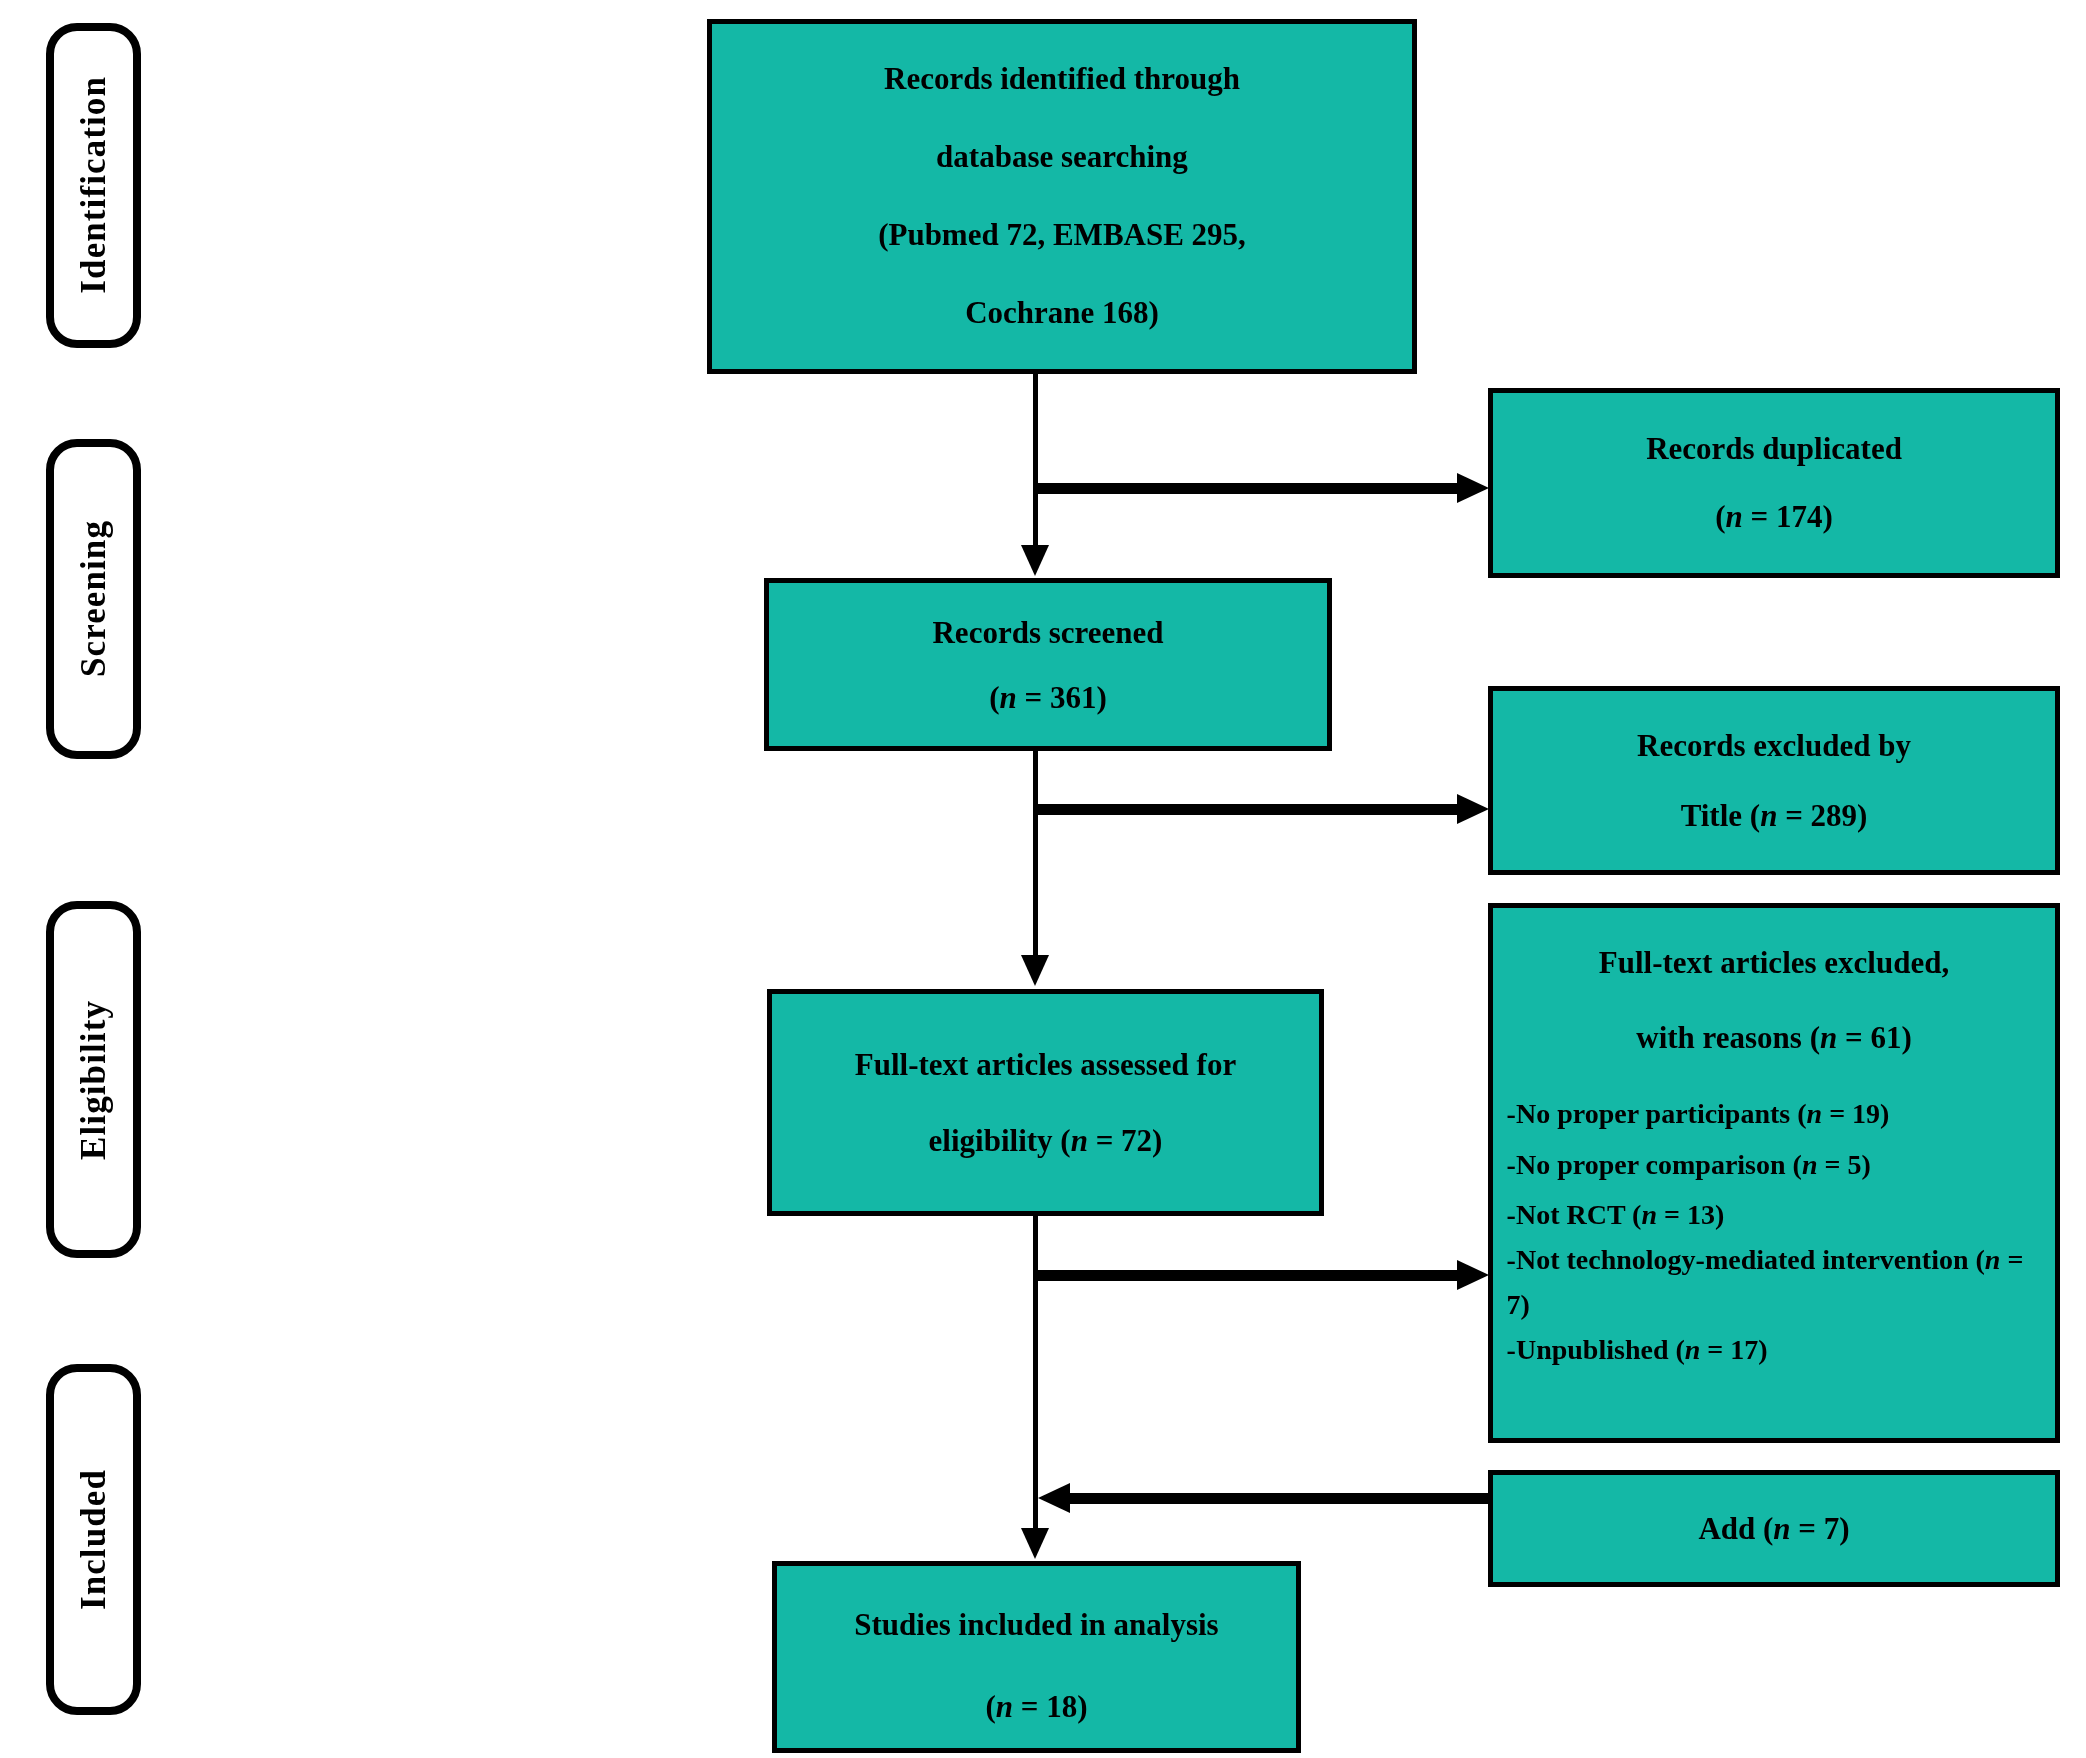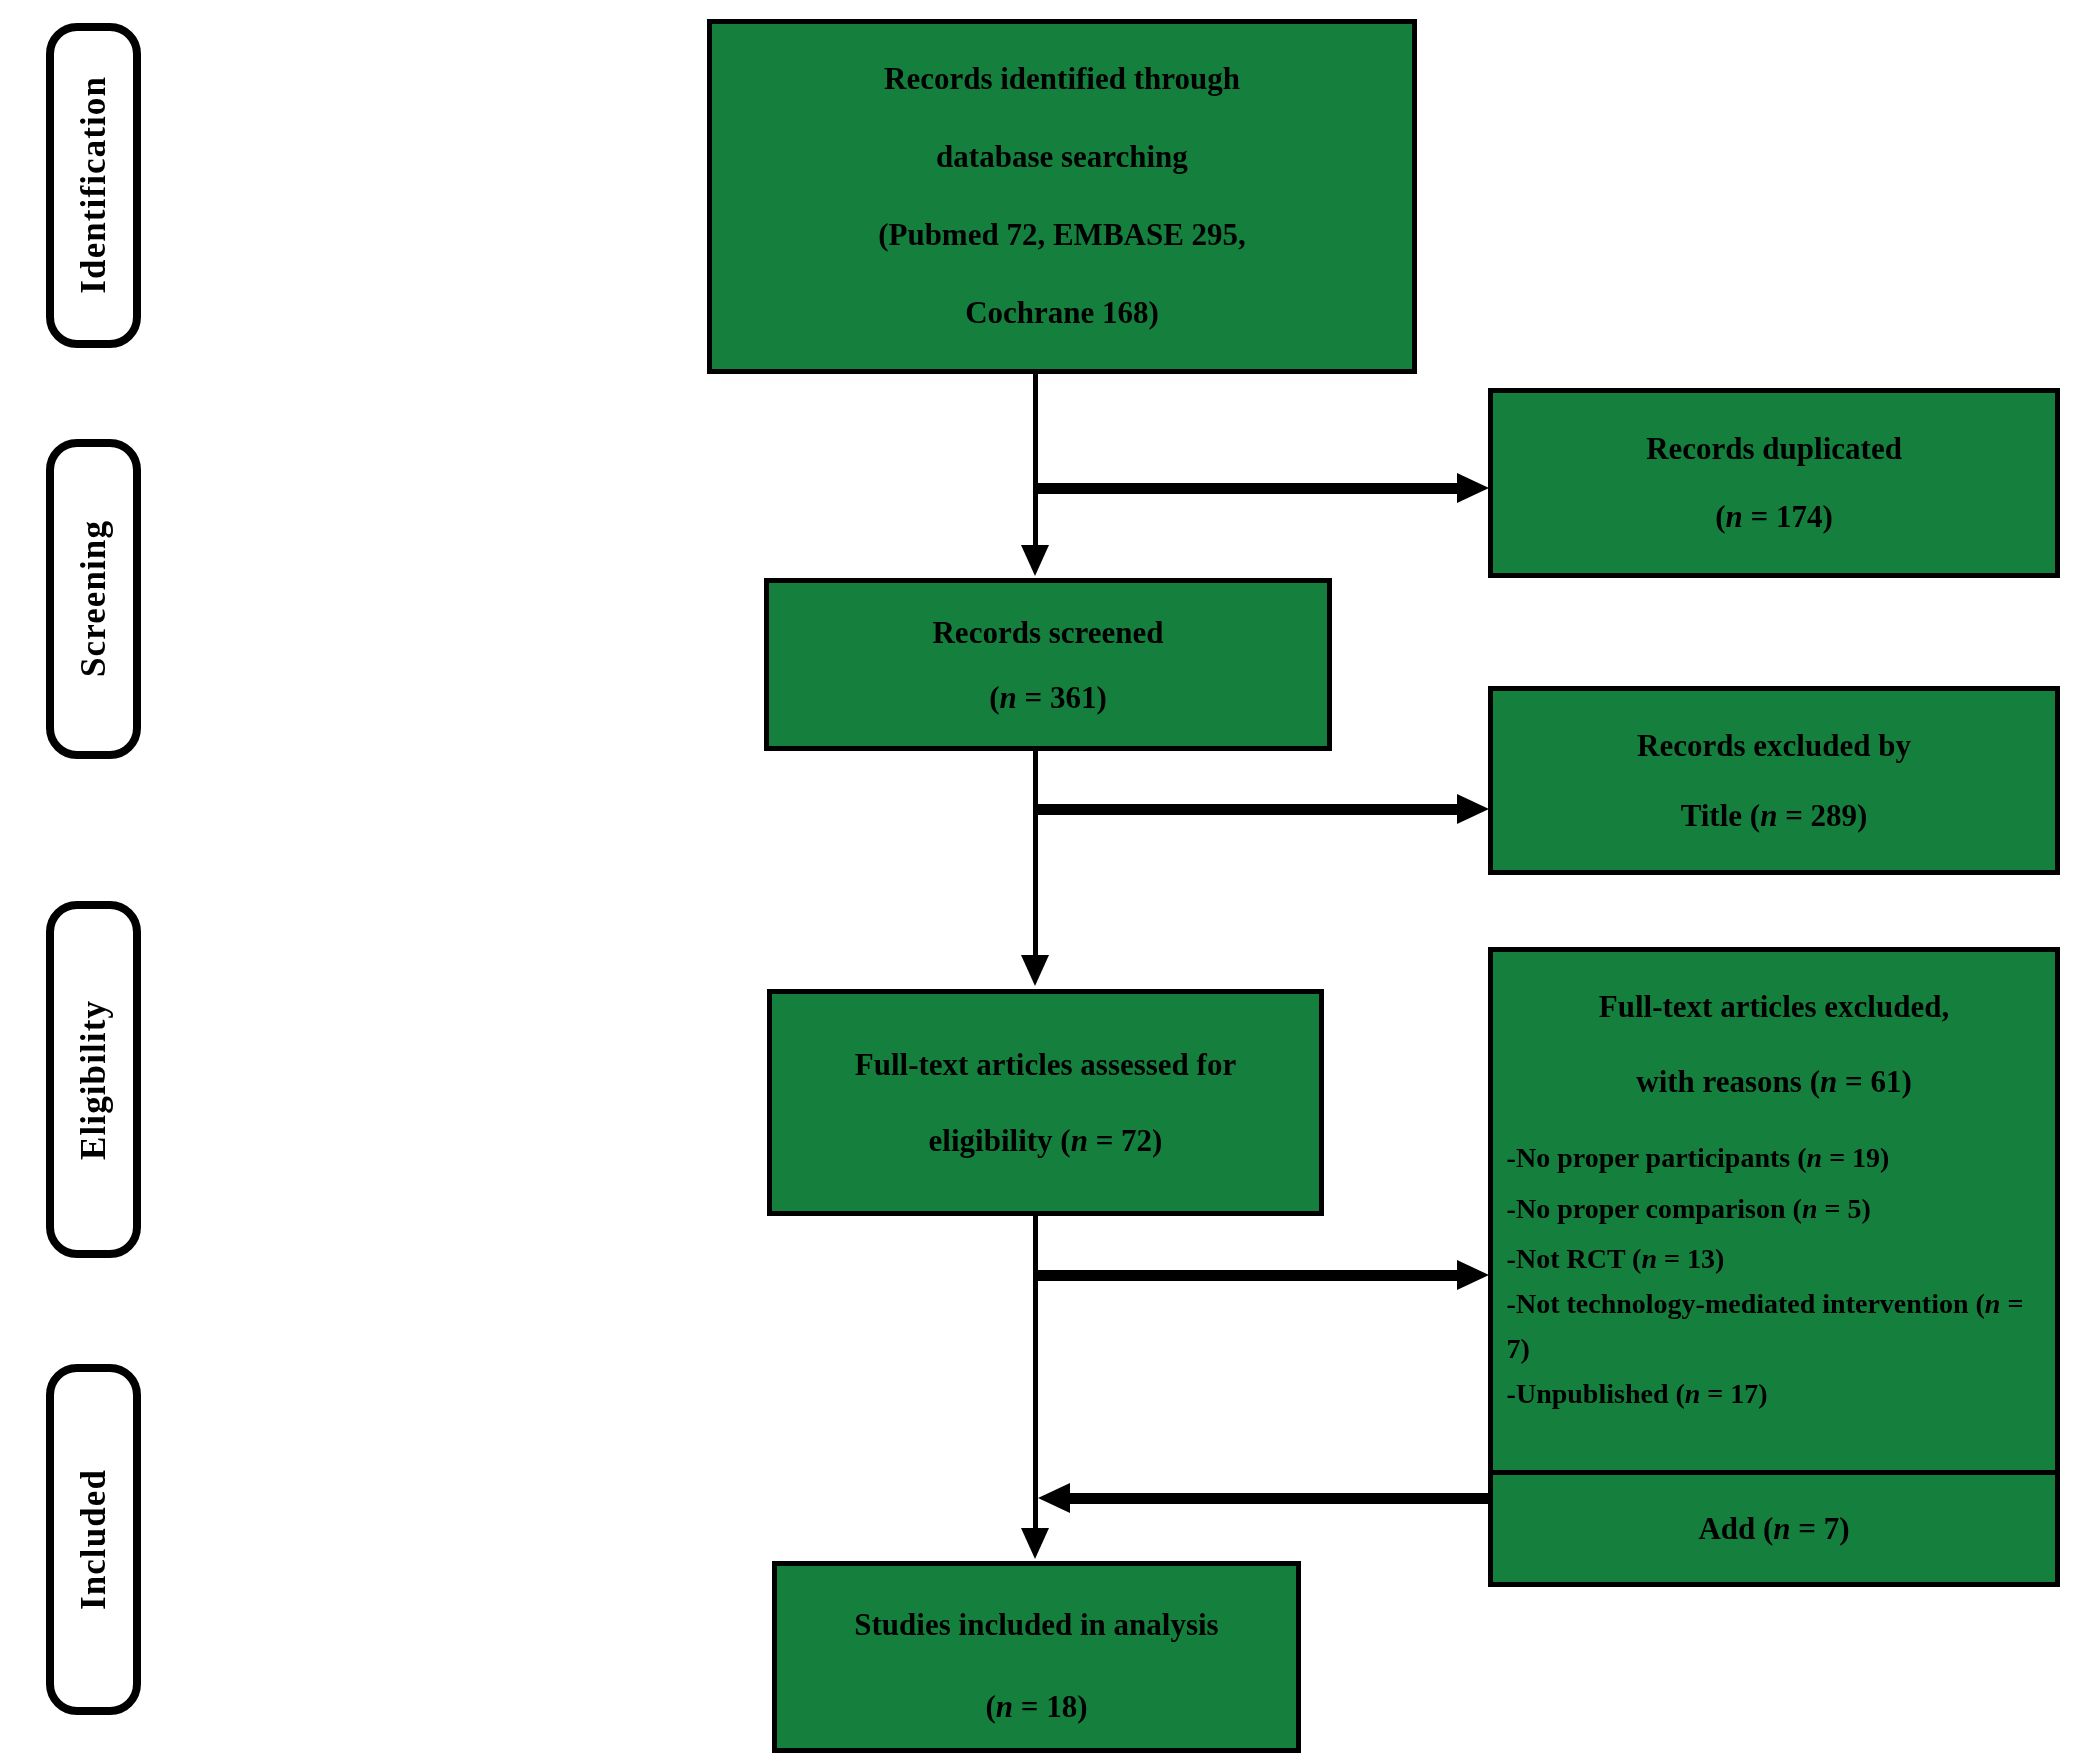--- a/index.html
+++ b/index.html
@@ -31,21 +31,21 @@
     transform: rotate(180deg);
     font-size: 35px;
     letter-spacing: 1.1px;
     white-space: nowrap;
   }
 
   
   .fbox {
     position: absolute;
     border: 5.1px solid #000;
-    background: #15803d;
+    background: #14b8a6;
     display: flex;
     flex-direction: column;
     align-items: center;
     justify-content: center;
     text-align: center;
     font-size: 31px;
   }
   .fbox .line { white-space: nowrap; }
   .it { font-style: italic; }
 
@@ -158,21 +158,21 @@
 
   <div class="fbox" style="left:1488px;top:686px;width:572px;height:189px;">
     <div class="line" style="line-height:70px;">
       <span>Records excluded by</span>
     </div>
     <div class="line" style="line-height:70px;">
       <span>Title (</span><span class="it">n</span><span> = 289)</span>
     </div>
   </div>
 
-  <div class="fbox" style="left:1488px;top:947px;width:572px;height:540px;justify-content:flex-start;padding-top:11.3px;">
+  <div class="fbox" style="left:1488px;top:903px;width:572px;height:540px;justify-content:flex-start;padding-top:11.3px;">
     <div class="rb-title">
       <div class="line">
         <span>Full-text articles excluded,</span>
       </div>
       <div class="line">
         <span>with reasons (</span><span class="it">n</span><span> = 61)</span>
       </div>
     </div>
     <div class="rb-list">
       <div class="line">

